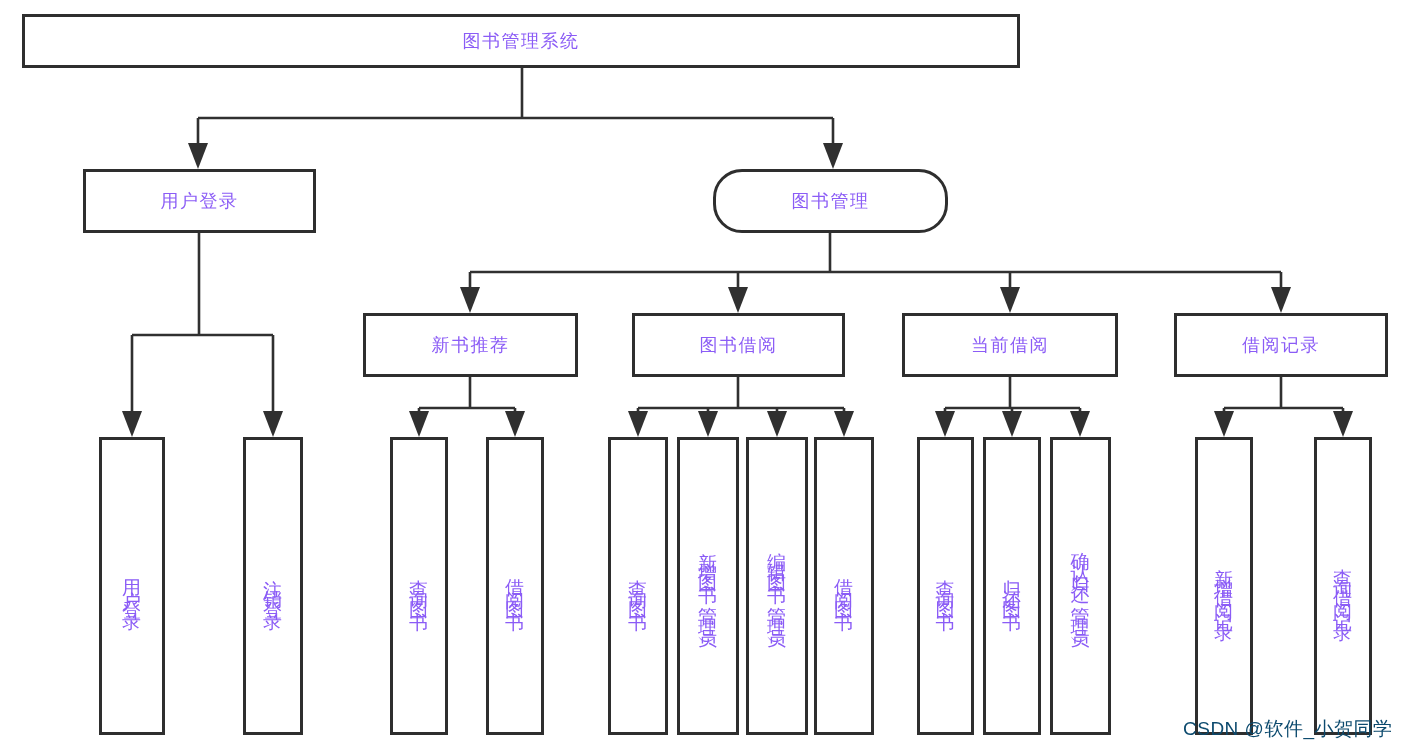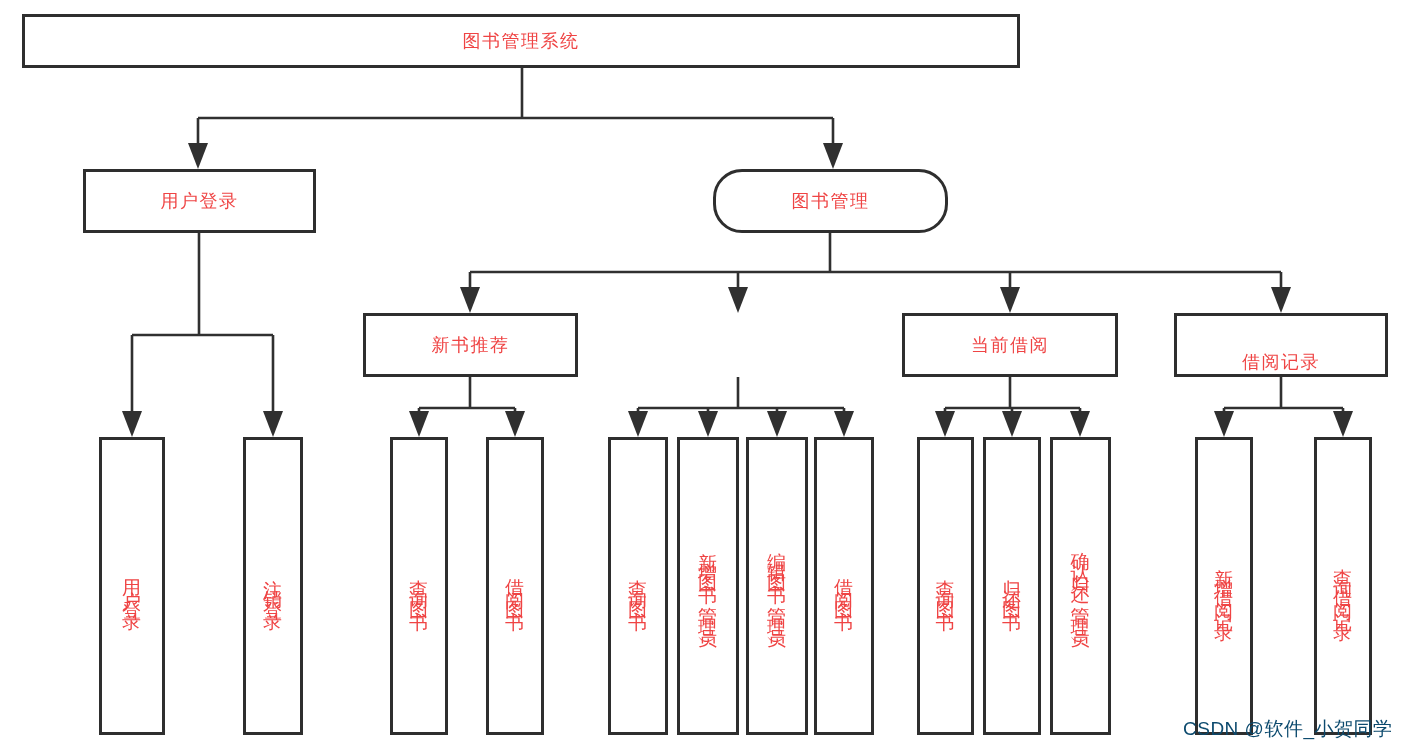--- a/index.html
+++ b/index.html
@@ -30,21 +30,21 @@
     stroke: none;
   }
 
   .node {
     position: absolute;
     background: #ffffff;
     border: 3px solid #2e2e2e;
     display: flex;
     align-items: center;
     justify-content: center;
-    color: #ef4444;
+    color: #8b5cf6;
     z-index: 2;
   }
   .node.h { font-size: 18px; letter-spacing: 1.5px; }
   .node.leaf span {
     writing-mode: vertical-rl;
     text-orientation: mixed;
     font-size: 19px;
     letter-spacing: 11px;
     line-height: 1;
     white-space: nowrap;
@@ -123,24 +123,27 @@
   <div class="node h" style="left:83px; top:169px; width:233px; height:64px;">
     <span>用户登录</span>
   </div>
   <div class="node h" style="left:713px; top:169px; width:235px; height:64px;border-radius:29px;">
     <span>图书管理</span>
   </div>
 
   <div class="node h" style="left:363px; top:313px; width:215px; height:64px;">
     <span>新书推荐</span>
   </div>
+  <div class="node h" style="left:632px; top:313px; width:213px; height:64px;">
+    <span>图书借阅</span>
+  </div>
   <div class="node h" style="left:902px; top:313px; width:216px; height:64px;">
     <span>当前借阅</span>
   </div>
-  <div class="node h" style="left:1174px; top:313px; width:214px; height:64px;align-items:flex-end;">
+  <div class="node h" style="left:1174px; top:313px; width:214px; height:64px;">
     <span>借阅记录</span>
   </div>
 
   <div class="node leaf" style="left:99px; top:437px; width:66px; height:298px;">
     <span>用户登录</span>
   </div>
   <div class="node leaf" style="left:243px; top:437px; width:60px; height:298px;">
     <span>注销登录</span>
   </div>
 

